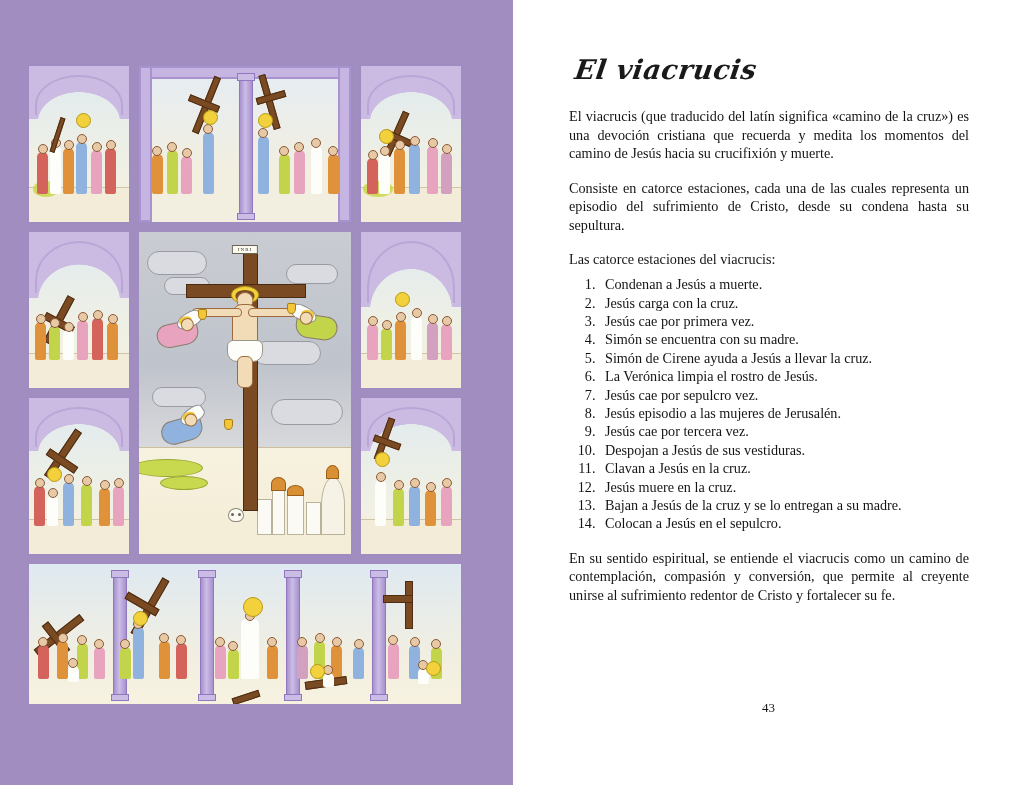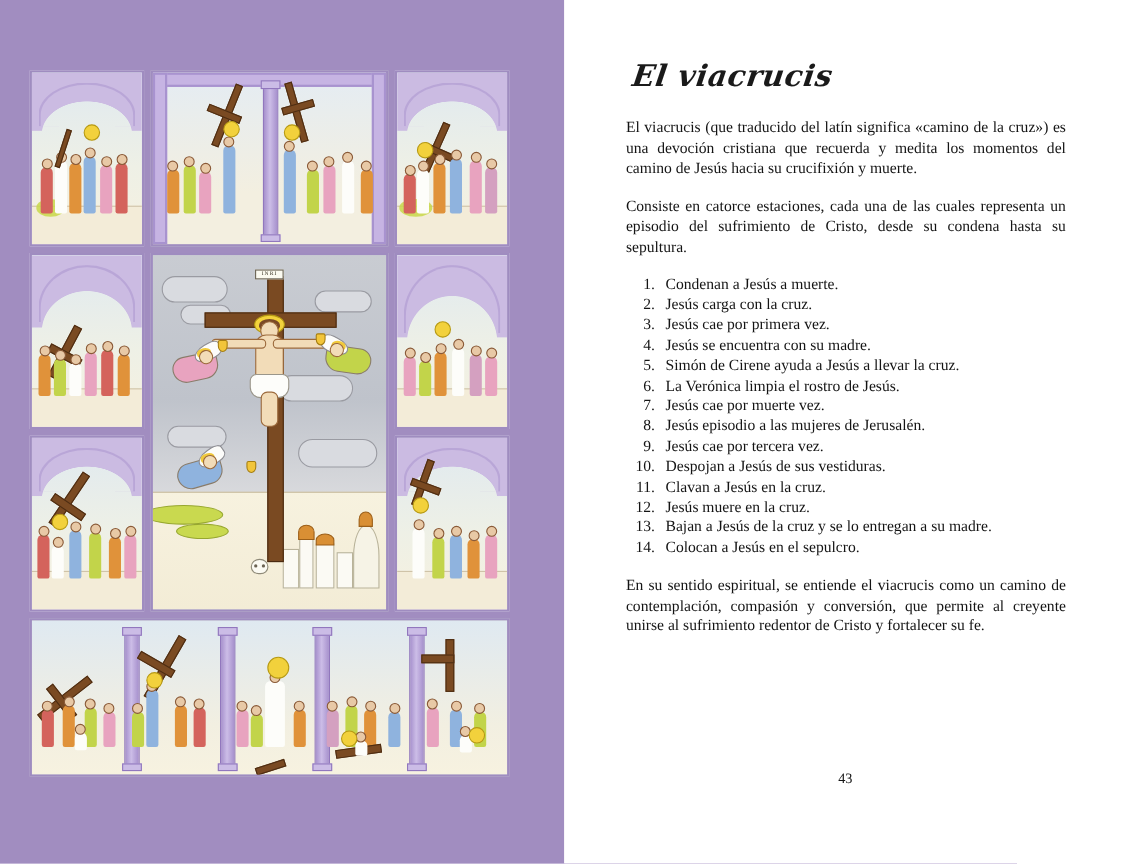--- a/index.html
+++ b/index.html
@@ -379,29 +379,30 @@
   </div>
 
   <div class="page-right">
     <div class="text-col">
 
       <h1 class="title">El viacrucis</h1>
 
       <p class="para lead">El viacrucis (que traducido del latín significa «camino de la cruz») es una devoción cristiana que recuerda y medita los momentos del camino de Jesús hacia su crucifixión y muerte.</p>
       <p class="para">Consiste en catorce estaciones, cada una de las cuales representa un episodio del sufrimiento de Cristo, desde su condena hasta su sepultura.</p>
 
+      <p class="list-intro">Las catorce estaciones del viacrucis:</p>
 
       <ol class="stations">
         <li>Condenan a Jesús a muerte.</li>
         <li>Jesús carga con la cruz.</li>
         <li>Jesús cae por primera vez.</li>
-        <li>Jesús se encuentra con su madre.</li>
+        <li>Simón se encuentra con su madre.</li>
         <li>Simón de Cirene ayuda a Jesús a llevar la cruz.</li>
         <li>La Verónica limpia el rostro de Jesús.</li>
-        <li>Jesús cae por muerte vez.</li>
+        <li>Jesús cae por sepulcro vez.</li>
         <li>Jesús episodio a las mujeres de Jerusalén.</li>
         <li>Jesús cae por tercera vez.</li>
         <li>Despojan a Jesús de sus vestiduras.</li>
         <li>Clavan a Jesús en la cruz.</li>
         <li>Jesús muere en la cruz.</li>
         <li>Bajan a Jesús de la cruz y se lo entregan a su madre.</li>
         <li>Colocan a Jesús en el sepulcro.</li>
       </ol>
 
       <p class="para">En su sentido espiritual, se entiende el viacrucis como un camino de contemplación, compasión y conversión, que permite al creyente unirse al sufrimiento redentor de Cristo y fortalecer su fe.</p>

